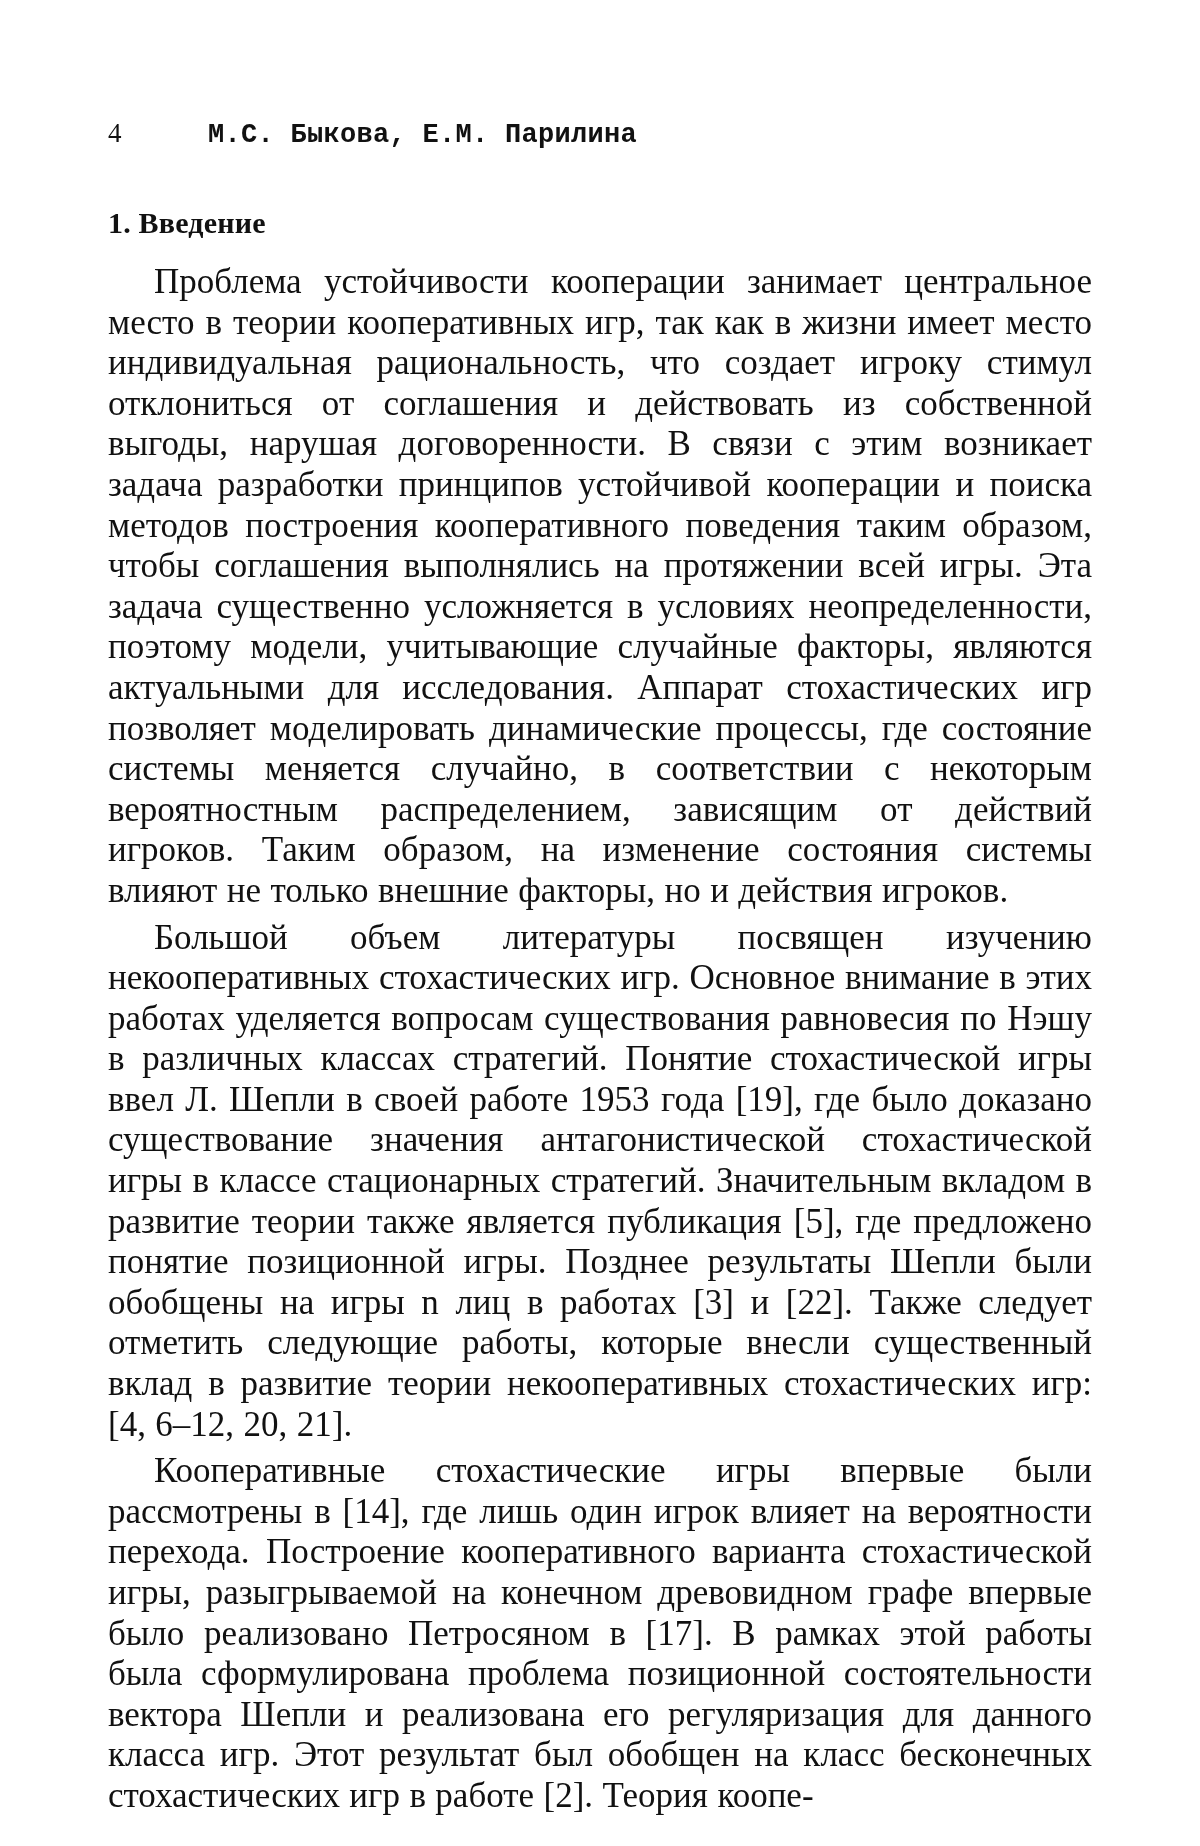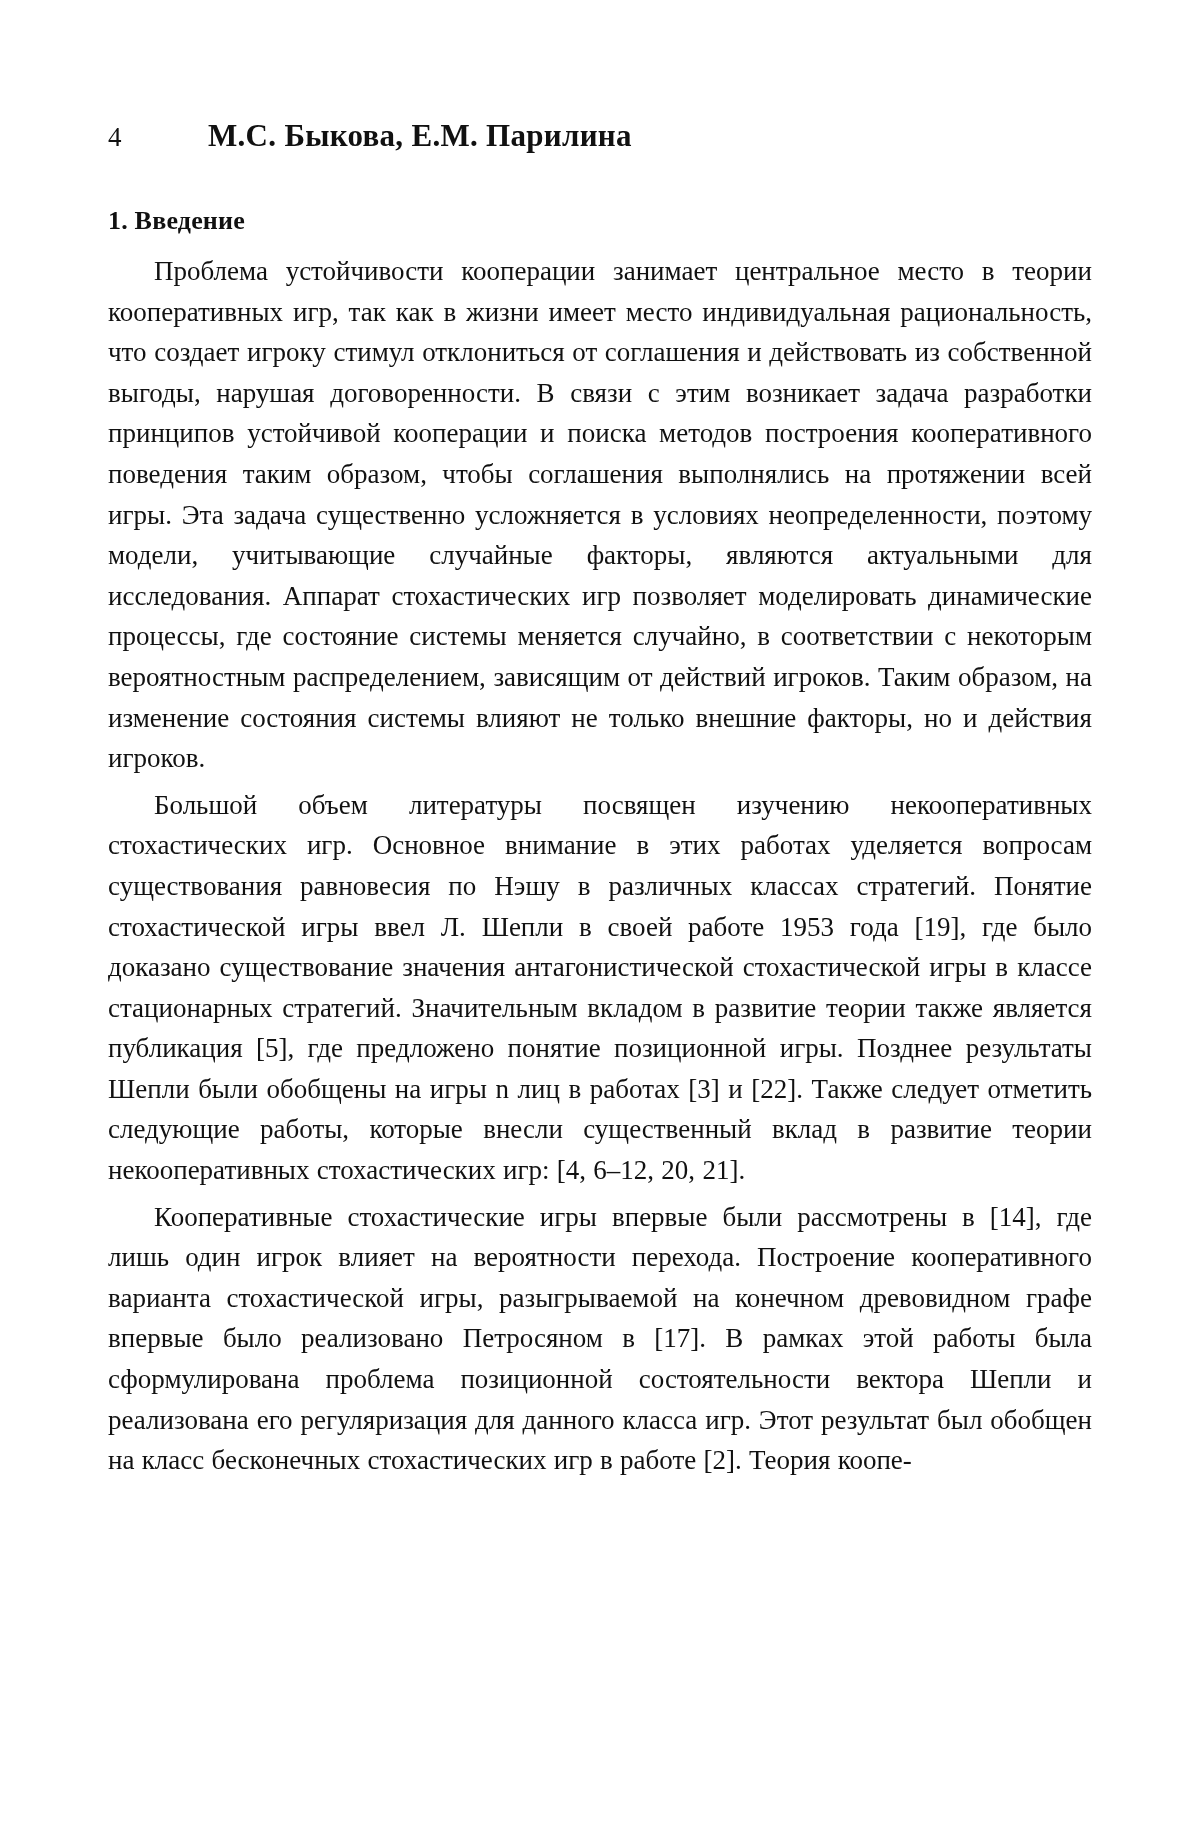--- a/index.html
+++ b/index.html
@@ -28,34 +28,35 @@
     height: 34px;
   }
   .folio {
     font-size: 27px;
     line-height: 1;
     width: 100px;
     flex: 0 0 auto;
     letter-spacing: 0.2px;
   }
   .head-authors {
-    font-size: 31px;
+    font-size: 27px;
     font-weight: bold;
     line-height: 1;
     letter-spacing: 0.3px;
+    font-family: Liberation Mono, monospace;
   }
   .section-title {
-    font-size: 26px;
+    font-size: 30px;
     font-weight: bold;
-    margin: 0 0 15px 0;
+    margin: 0 0 22px 0;
     letter-spacing: 0.2px;
   }
   .body-text p {
     margin: 0;
-    font-size: 27px;
+    font-size: 35px;
     line-height: 40.6px;
     text-align: justify;
     text-indent: 46px;
     -webkit-hyphens: manual;
     hyphens: manual;
     word-spacing: 0.02em;
   }
   .body-text p + p {
     margin-top: 6px;
   }

